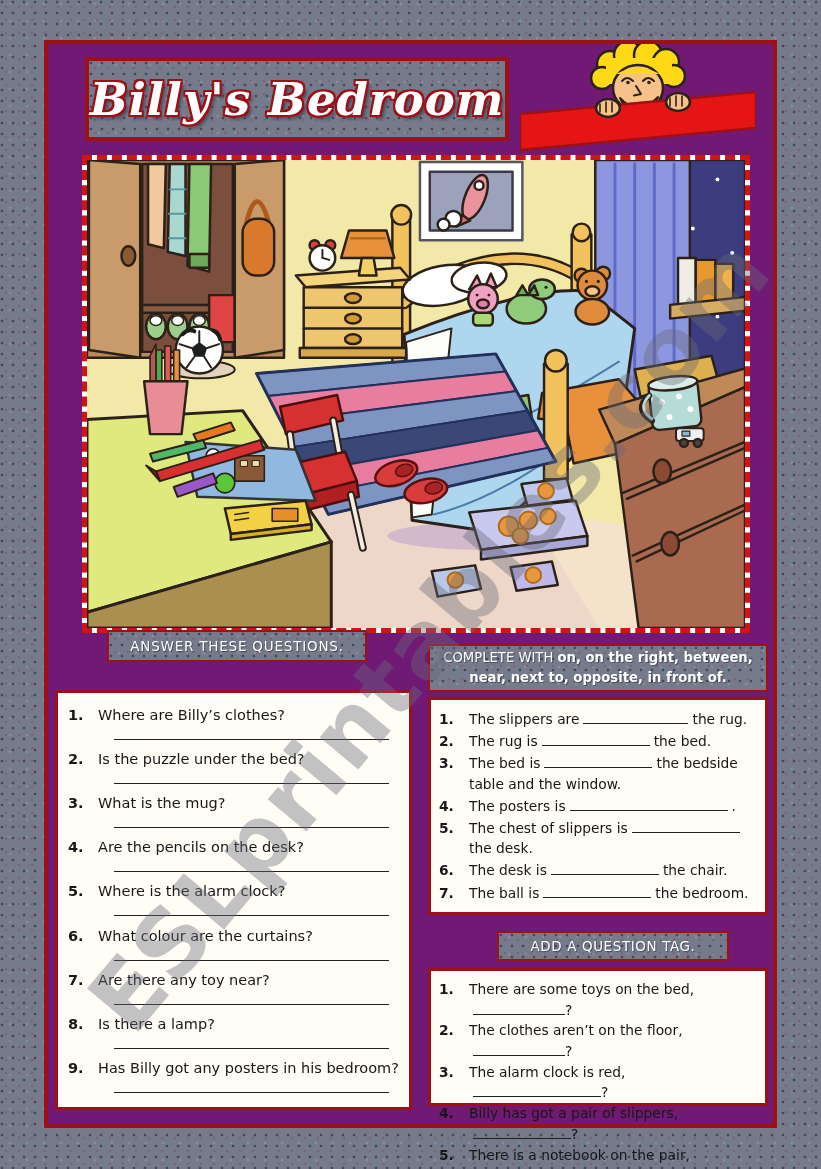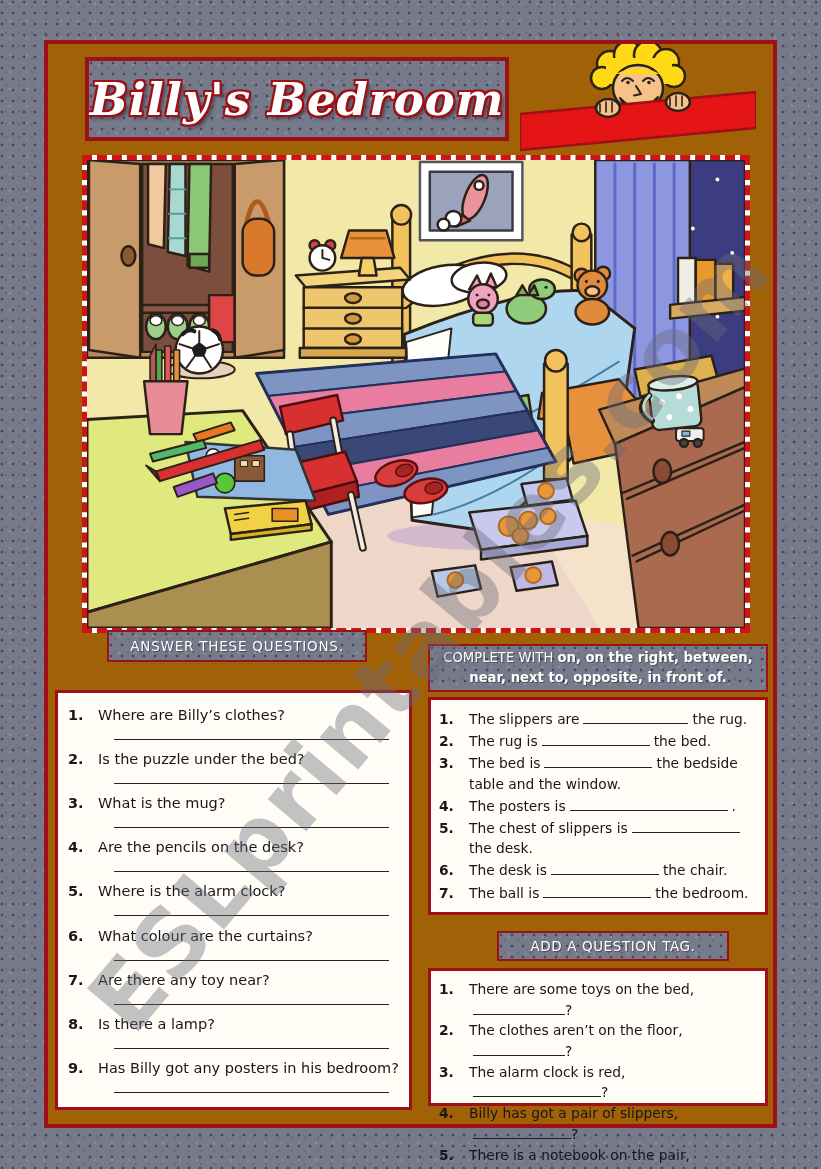--- a/index.html
+++ b/index.html
@@ -11,21 +11,21 @@
     background-color:#757b8b;
     background-image:
       radial-gradient(circle at 2px 2px, rgba(28,28,52,.55) 1px, transparent 1.7px),
       radial-gradient(circle at 6px 7px, rgba(140,55,70,.35) 1px, transparent 1.7px),
       radial-gradient(circle at 10px 4px, rgba(235,235,245,.16) 1px, transparent 1.7px);
     background-size:11px 11px,13px 13px,17px 17px;
   }
   #canvas{position:absolute;inset:0;}
   .page{
     position:absolute;left:44px;top:40px;width:733px;height:1088px;
-    background:#a16207;border:4px solid #9c1016;box-sizing:border-box;
+    background:#701a75;border:4px solid #9c1016;box-sizing:border-box;
   }
   
   .title-box{
     position:absolute;left:37px;top:13px;width:424px;height:84px;
     border:4px solid #9c1016;box-sizing:border-box;
     display:flex;align-items:center;justify-content:center;
   }
   .title-text{
     font-family:"DejaVu Serif",serif;font-style:italic;font-weight:bold;
     font-size:45px;color:#ffffff;letter-spacing:1px;white-space:nowrap;

